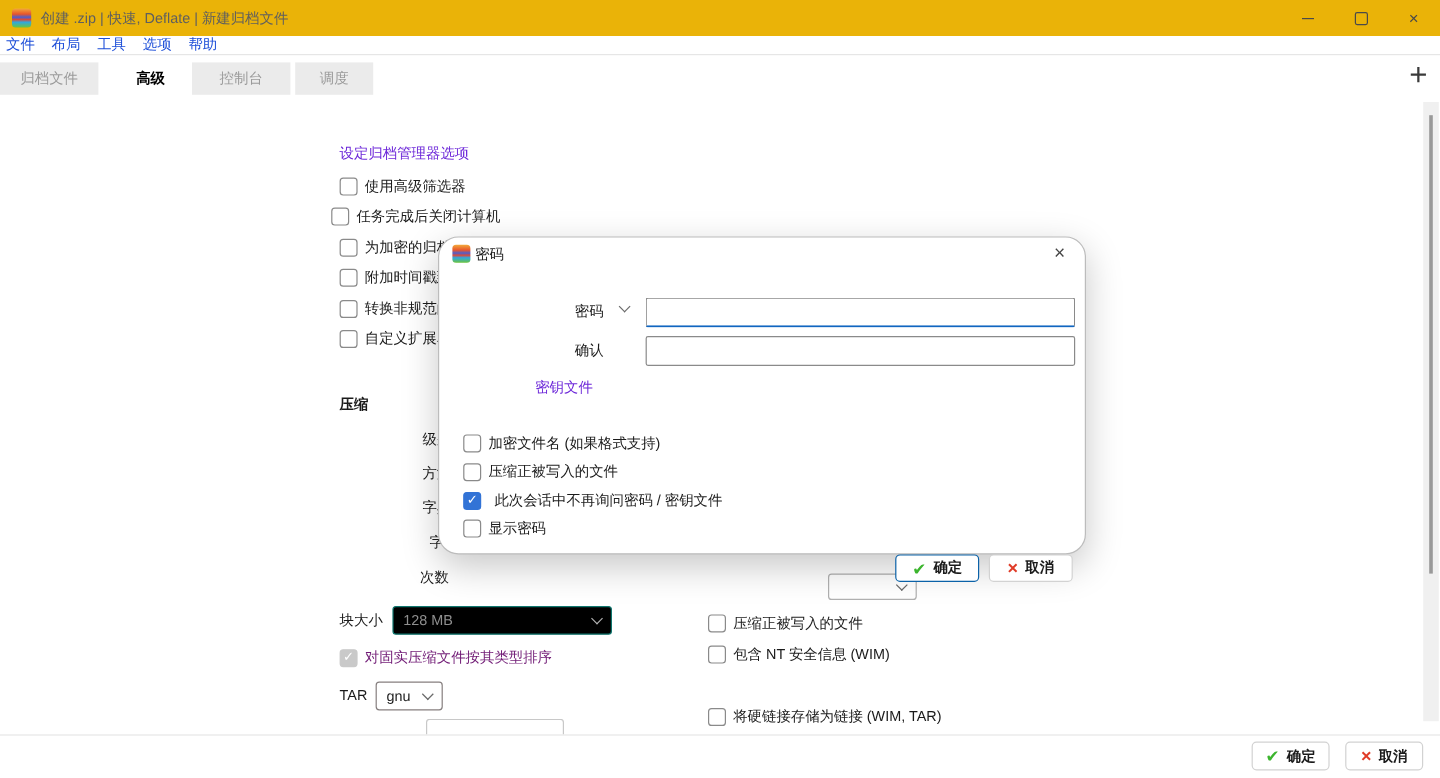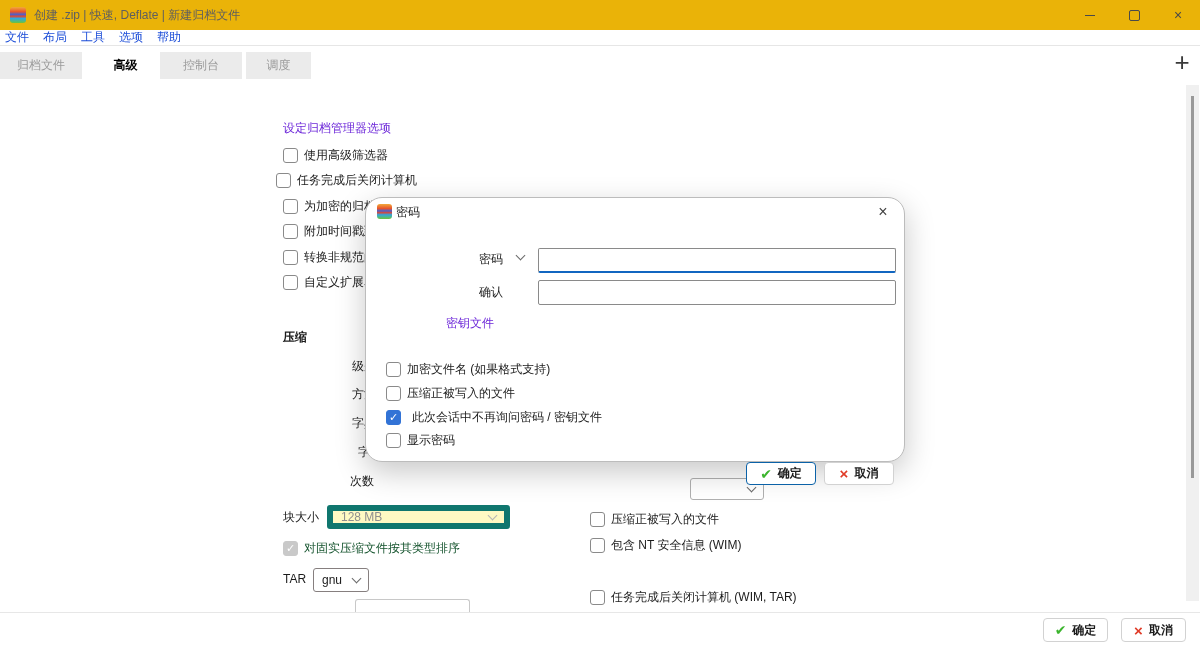--- a/index.html
+++ b/index.html
@@ -36,26 +36,26 @@
 
   
   .cbrow{position:absolute;display:flex;align-items:center;gap:6px;}
   .cb{width:13px;height:13px;border:1px solid #8a8a8a;border-radius:3px;background:#fff;flex:none;
     font-size:11px;line-height:13px;text-align:center;color:#fff;}
   .cb.checked{background:#3273d6;border-color:#3273d6;}
   .cb.checked::after{content:"✓";}
   .cb.discheck{background:#c9c9c9;border-color:#c9c9c9;}
   .cb.discheck::after{content:"✓";}
   .cbtext{font-size:12px;color:#1b1b1b;white-space:nowrap;}
-  .cbtext.dim{color:#14532d;}
+  .cbtext.dim{color:#701a75;}
 
   
   .sel{position:absolute;display:flex;align-items:center;justify-content:space-between;
     padding:0 8px;font-size:12px;border-radius:3px;box-sizing:border-box;}
-  .sel.disabled{background:#fef9c3;color:#8f8f8f;border:6px solid #0f766e;}
+  .sel.disabled{background:#000000;color:#8f8f8f;border:1px solid #0f766e;}
   .sel.enabled{background:#fff;color:#1b1b1b;border:1px solid #867f7f;}
   .chev{display:inline-block;width:6px;height:6px;border-right:1.4px solid #6a6a6a;
     border-bottom:1.4px solid #6a6a6a;transform:rotate(45deg);margin-top:-4px;flex:none;}
 
   
   .sb-track{position:absolute;left:1186px;top:85px;width:13px;height:516px;background:#f0f0f0;}
   .sb-thumb{position:absolute;left:5px;top:11px;width:3px;height:382px;background:#999;}
 
   
   .statusbar{position:absolute;left:0;top:612px;width:1200px;height:36px;background:#fff;border-top:1px solid #e7e7e7;}
@@ -172,21 +172,21 @@
   <div class="cbrow" style="left:590px;top:511px;">
     <span class="cb"></span>
     <span class="cbtext">压缩正被写入的文件</span>
   </div>
   <div class="cbrow" style="left:590px;top:537px;">
     <span class="cb"></span>
     <span class="cbtext">包含 NT 安全信息 (WIM)</span>
   </div>
   <div class="cbrow" style="left:590px;top:589px;">
     <span class="cb"></span>
-    <span class="cbtext">任务完成后关闭计算机 (WIM, TAR)</span>
+    <span class="cbtext">将硬链接存储为链接 (WIM, TAR)</span>
   </div>
 
   <div class="sb-track">
     <div class="sb-thumb"></div>
   </div>
 
   <div class="dialog">
     <span class="appicon" style="left:11px;top:6px;width:15px;height:15px;"></span>
     <span class="dlg-title">密码</span>
     <div class="dlg-close">

